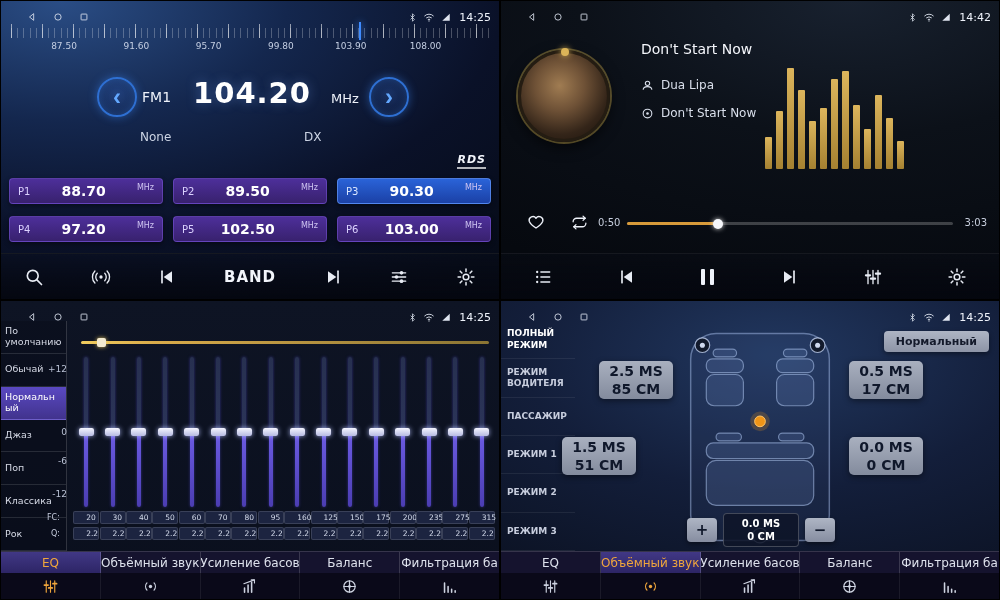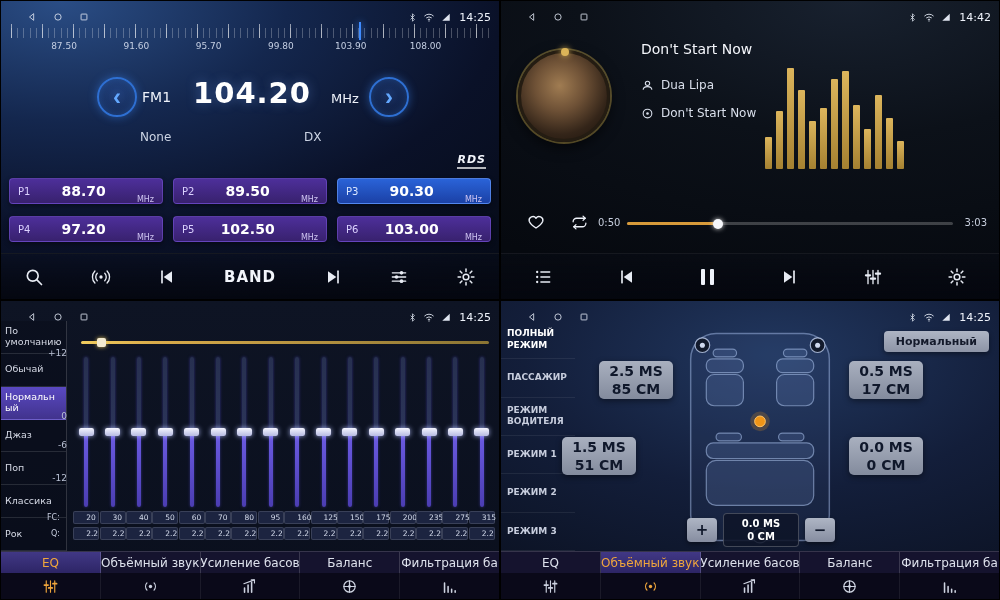--- a/index.html
+++ b/index.html
@@ -48,21 +48,21 @@
     font-size:29px;font-weight:bold;letter-spacing:1px;color:#fff;text-shadow:0 0 12px rgba(120,170,255,.35)}
   .freq-unit{position:absolute;left:330px;top:90px;font-size:13px;color:#eef2fa}
   .stereo{position:absolute;left:139px;top:129px;font-size:12px;color:#ccd4e4}
   .dx{position:absolute;left:303px;top:129px;font-size:12px;color:#ccd4e4}
   .rds{position:absolute;right:13px;top:152px;font-size:11px;font-style:italic;font-weight:bold;
     letter-spacing:1px;color:#f2f5fb;border-bottom:2px double rgba(255,255,255,.7);padding-bottom:1px}
   .presets{position:absolute;left:8px;right:8px;top:177px;display:grid;
     grid-template-columns:1fr 1fr 1fr;gap:12px 10px}
   .preset{height:26px;border-radius:4px;border:1px solid rgba(130,95,230,.45);
     background:linear-gradient(180deg,#4d2f9a 0%,#38216e 100%);display:flex;align-items:center;
-    padding:12px 8px;gap:6px;font-family:inherit;color:#fff;box-shadow:0 2px 5px rgba(0,0,0,.45)}
+    padding:0 8px;gap:6px;font-family:inherit;color:#fff;box-shadow:0 2px 5px rgba(0,0,0,.45)}
   .preset.active{border-color:rgba(110,160,255,.6);background:linear-gradient(180deg,#2a63d8 0%,#1b41a6 100%)}
   .p-label{font-size:10px;color:#dcd2ff}
   .preset.active .p-label{color:#d9e6ff}
   .p-freq{flex:1;text-align:center;font-size:14px;font-weight:bold}
   .p-unit{font-size:8px;color:#cfc5f2;align-self:flex-start;margin-top:4px}
 
   
   #player{background:radial-gradient(120% 100% at 70% 0%,#18212f 0%,#0c1119 45%,#06090f 100%)}
   .album{position:absolute;left:17px;top:49px;width:92px;height:92px;border-radius:50%;
     background:radial-gradient(circle at 45% 38%,#a07c52 0%,#6e5136 35%,#342519 68%,#181009 100%);
@@ -104,21 +104,21 @@
   #eqscreen{background:linear-gradient(180deg,#0e1424 0%,#0a0f1d 100%)}
   .eq-side{position:absolute;left:0;top:20px;bottom:48px;width:66px;display:flex;flex-direction:column;
     border-right:1px solid rgba(255,255,255,.16);background:rgba(8,11,22,.4)}
   .eq-side .item{flex:1;display:flex;align-items:center;padding:1px 4px;font-size:9.5px;line-height:1.15;
     color:#d6dae6;border-bottom:1px solid rgba(255,255,255,.12);word-break:break-word}
   .eq-side .item.active{background:linear-gradient(180deg,#5a49c2,#41338d);color:#fff}
   .master{position:absolute;left:80px;right:10px;top:40px;height:3px;border-radius:2px;
     background:linear-gradient(90deg,#f0cc5e 0%,#d9ab4a 18%,#8a7433 100%)}
   .mknob{position:absolute;left:4%;top:-3px;width:9px;height:9px;border-radius:2px;background:#f3ead0;
     box-shadow:0 0 4px rgba(240,204,94,.9)}
-  .eq-scale{position:absolute;left:40px;top:44px;width:28px;height:150px}
+  .eq-scale{position:absolute;left:40px;top:60px;width:28px;height:150px}
   .eq-scale span{position:absolute;right:2px;font-size:9px;color:#b9c1d4}
   .eq-scale span:nth-child(1){top:2%}.eq-scale span:nth-child(2){top:44%}
   .eq-scale span:nth-child(3){top:63%}.eq-scale span:nth-child(4){top:85%}
   .fc-gutter{position:absolute;left:46px;top:212px;font-size:8px;color:#c3cadb}
   .q-gutter{position:absolute;left:50px;top:228px;font-size:8px;color:#c3cadb}
   .eq-bands{position:absolute;left:72px;right:4px;top:56px;display:flex}
   .band{flex:1;display:flex;flex-direction:column;align-items:center}
   .slider{position:relative;height:150px;width:100%;display:flex;justify-content:center}
   .track{width:4px;height:100%;border-radius:2px;
     background:linear-gradient(180deg,#273050 0%,#2b3458 47%,#6a59e0 53%,#4b3db2 100%);
@@ -668,22 +668,22 @@
           </svg>
         <svg class="ic" viewBox="0 0 24 24" width="10" height="10">
             <path d="M3 21h18V4z" fill="#dfe5f0"></path>
           </svg>
         <span class="time">14:25</span>
       </div>
     </div>
 
     <div class="sr-side">
       <div class="m active">ПОЛНЫЙ РЕЖИМ</div>
+      <div class="m">РЕЖИМ ВОДИТЕЛЯ</div>
       <div class="m">ПАССАЖИР</div>
-      <div class="m">РЕЖИМ ВОДИТЕЛЯ</div>
       <div class="m">РЕЖИМ 1</div>
       <div class="m">РЕЖИМ 2</div>
       <div class="m">РЕЖИМ 3</div>
     </div>
 
     <button class="profile-btn">Нормальный</button>
 
     <div class="car">
       <svg viewBox="0 0 170 228" width="166" height="224">
         <rect x="14" y="8" width="142" height="212" rx="26" fill="rgba(75,100,155,.13)" stroke="rgba(165,190,235,.5)" stroke-width="1.5"></rect>

